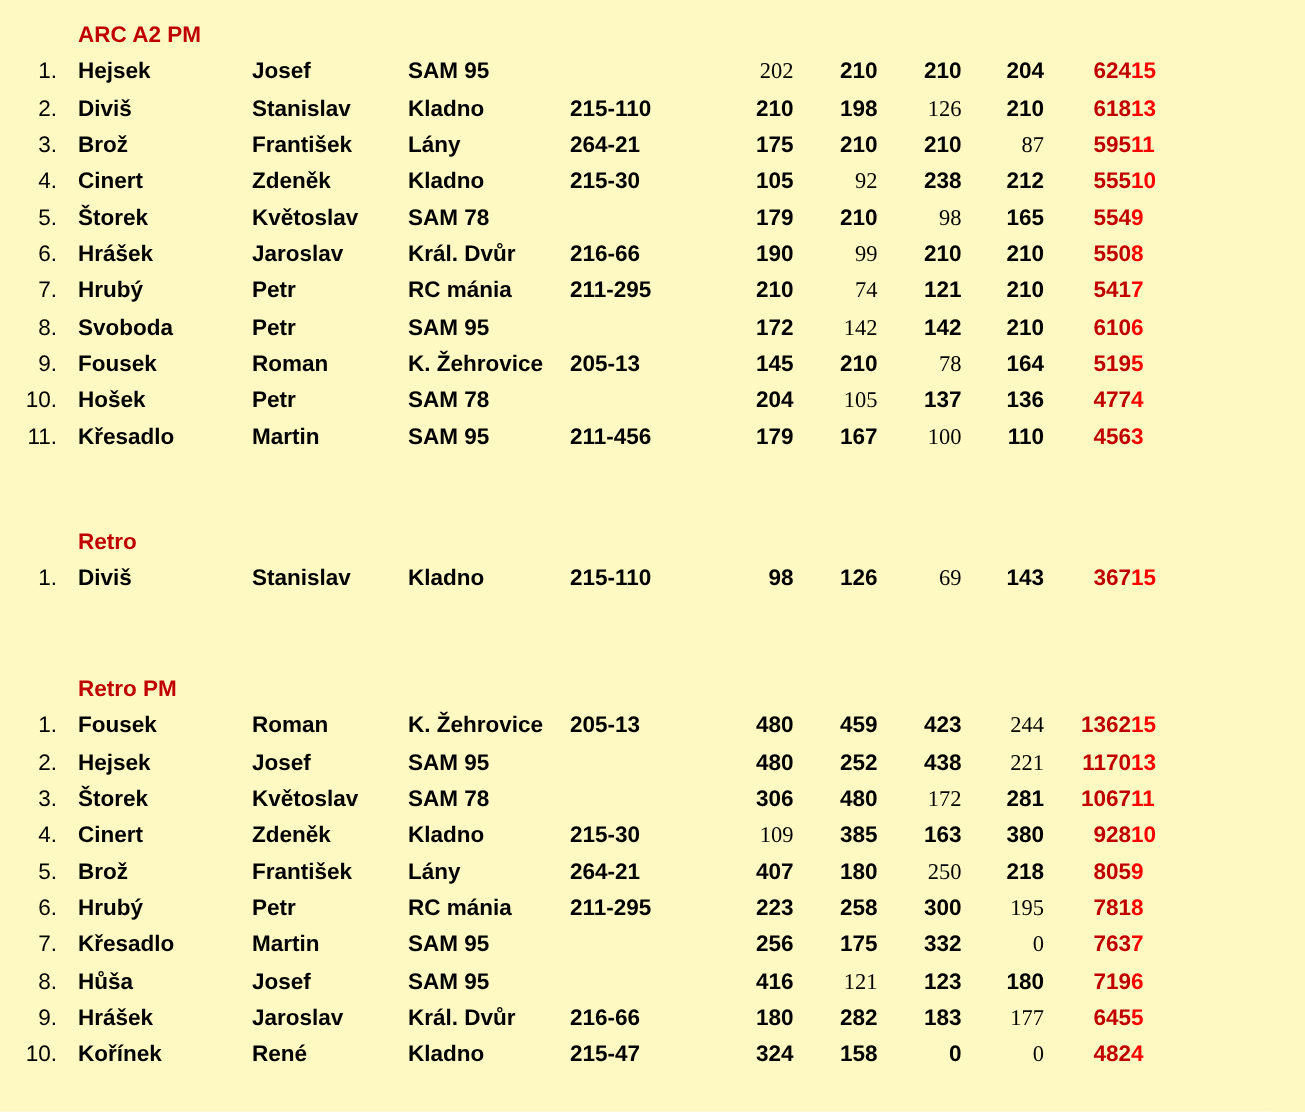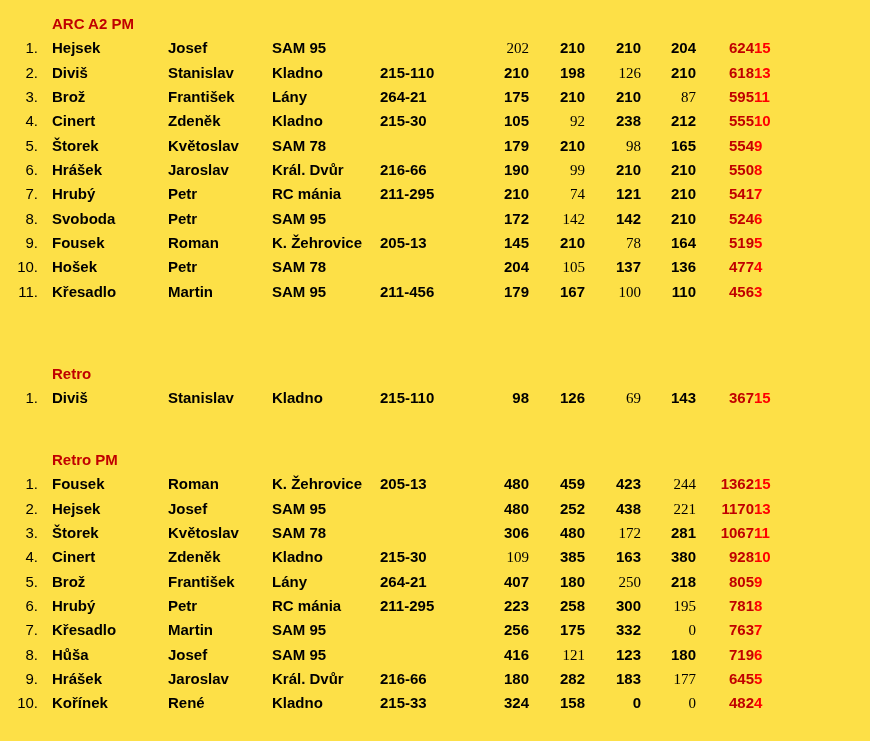--- a/index.html
+++ b/index.html
@@ -6,26 +6,26 @@
   body {
     width: 870px; height: 741px;
     background: #ffffff;
     font-family: "Liberation Sans", sans-serif;
     font-size: 15px;
     color: #000000;
   }
   .sheet {
     position: relative;
     width: 870px; height: 741px;
-    background: #fde047;
+    background: #fef9c3;
     overflow: hidden;
   }
   .section { position: absolute; left: 0; width: 850px; }
   .section:nth-child(1) { top: 12px; }
-  .section:nth-child(2) { top: 350px; margin-top: 12px; }
+  .section:nth-child(2) { top: 350px; }
   .section:nth-child(3) { top: 448px; }
   .section-title {
     margin-left: 52px;
     font-weight: 700;
     color: var(--hdr-color, #C00000);
     line-height: 24.33px; height: 24.33px;
     white-space: nowrap;
   }
   .row {
     display: grid;
@@ -140,21 +140,21 @@
       <div class="row">
         <div class="c-rank">8.</div>
         <div class="c-surname">Svoboda</div>
         <div class="c-name">Petr</div>
         <div class="c-club">SAM 95</div>
         <div class="c-lic"></div>
         <div class="c-score">172</div>
         <div class="c-score drop">142</div>
         <div class="c-score">142</div>
         <div class="c-score">210</div>
-        <div class="c-total">524</div>
+        <div class="c-total">610</div>
         <div class="c-points">6</div>
       </div>
       <div class="row">
         <div class="c-rank">9.</div>
         <div class="c-surname">Fousek</div>
         <div class="c-name">Roman</div>
         <div class="c-club">K. Žehrovice</div>
         <div class="c-lic">205-13</div>
         <div class="c-score">145</div>
         <div class="c-score">210</div>
@@ -323,21 +323,21 @@
         <div class="c-score">183</div>
         <div class="c-score drop">177</div>
         <div class="c-total">645</div>
         <div class="c-points">5</div>
       </div>
       <div class="row">
         <div class="c-rank">10.</div>
         <div class="c-surname">Kořínek</div>
         <div class="c-name">René</div>
         <div class="c-club">Kladno</div>
-        <div class="c-lic">215-33</div>
+        <div class="c-lic">215-47</div>
         <div class="c-score">324</div>
         <div class="c-score">158</div>
         <div class="c-score">0</div>
         <div class="c-score drop">0</div>
         <div class="c-total">482</div>
         <div class="c-points">4</div>
       </div>
     </div>
   </div>
 

